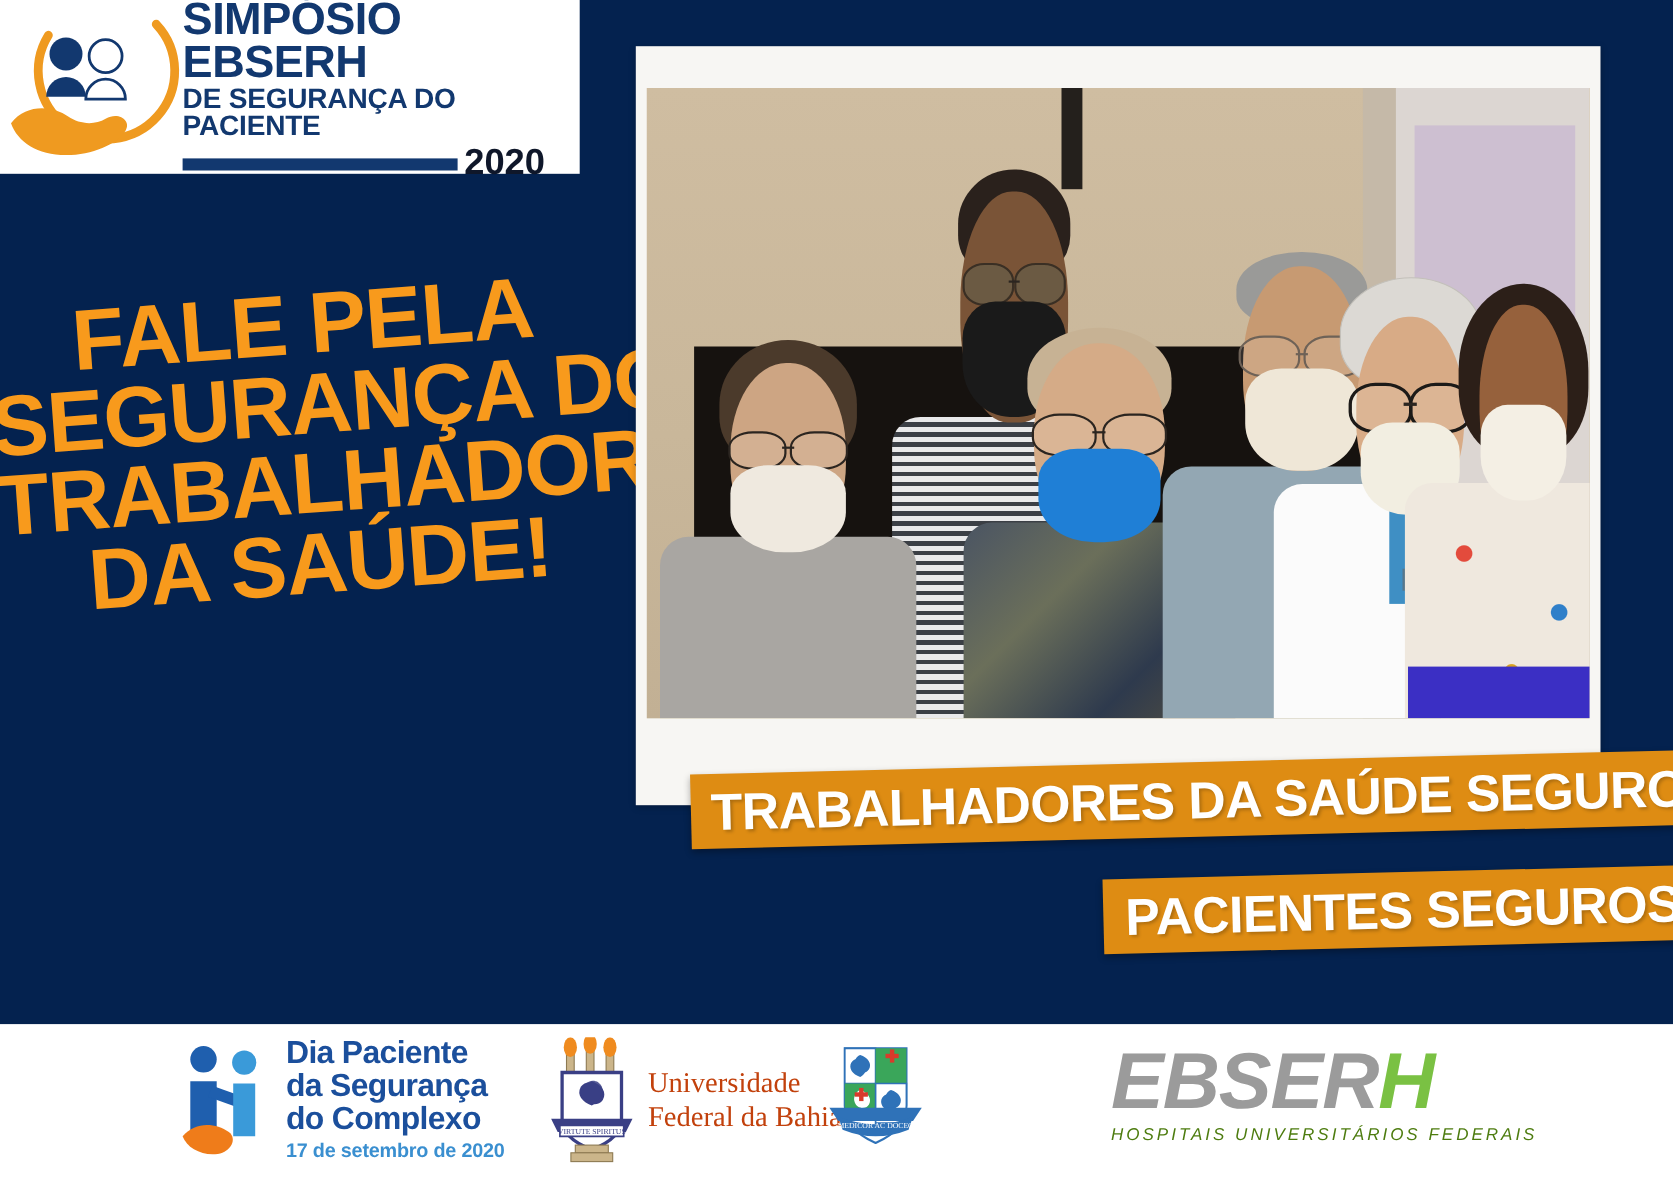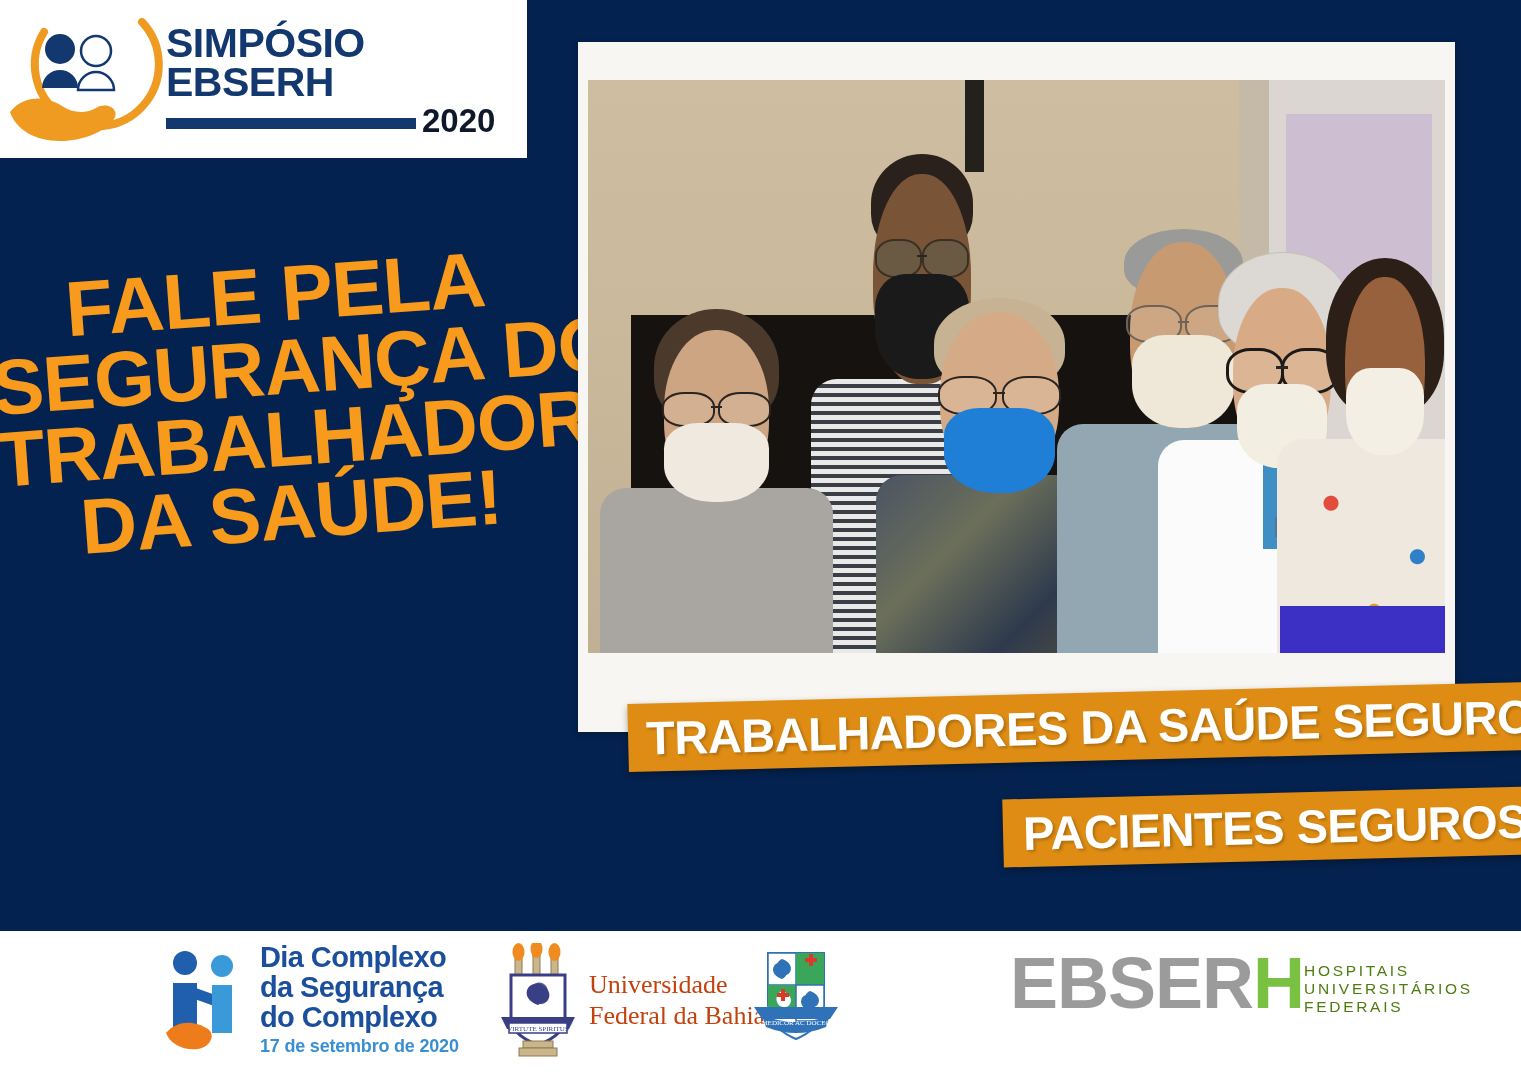--- a/index.html
+++ b/index.html
@@ -118,21 +118,21 @@
     font-size:26px;line-height:1.18;}
 
   
   .hupes{left:750px;top:14px;}
   .hupes-crest{position:relative;width:92px;height:110px;flex:0 0 auto;}
   .hupes-txt{margin-left:10px;color:#2f72b8;font-family:"Liberation Serif", serif;}
   .hupes-1{font-size:28px;line-height:1.0;}
   .hupes-2{font-size:40px;line-height:1.05;margin-top:2px;letter-spacing:0.5px;}
 
   
-  .ebserh{left:1010px;top:22px;flex-direction:row;align-items:flex-start;}
+  .ebserh{left:1010px;top:22px;flex-direction:column;align-items:flex-start;font-style:italic;}
   .eb-word{font-size:72px;font-weight:bold;color:#9b9b9b;line-height:0.85;letter-spacing:-1px;}
   .eb-word .green{color:#7ac143;}
   .eb-sub{font-size:15.5px;color:#4d7c0f;letter-spacing:2.7px;margin-top:9px;font-weight:normal;}
 </style>
 </head>
 <body>
 
 <div class="stage">
 
   <div class="logo-plate">
@@ -141,20 +141,21 @@
         <path d="M138 14 A62 62 0 1 1 40 24" fill="none" stroke="#ef9a20" stroke-width="8" stroke-linecap="round"></path>
         <circle cx="56" cy="41" r="15" fill="#12386f"></circle>
         <path d="M38 80 a18 18 0 0 1 36 0 z" fill="#12386f"></path>
         <circle cx="92" cy="43" r="15" fill="#ffffff" stroke="#12386f" stroke-width="2.5"></circle>
         <path d="M74 82 a18 18 0 0 1 36 0 z" fill="#ffffff" stroke="#12386f" stroke-width="2.5"></path>
         <path d="M6 104 c14 -18 38 -16 52 -6 c10 7 24 8 34 2 c12 -7 24 2 18 11 c-8 12 -30 22 -54 22 c-26 0 -44 -12 -50 -29 z" fill="#ef9a20"></path>
       </svg>
     </div>
     <div class="logo-text">
       <div class="logo-l1">SIMPÓSIO EBSERH</div>
+      <div class="logo-l2">DE SEGURANÇA DO PACIENTE</div>
       <div class="logo-rule-row">
         <div class="logo-rule"></div>
         <div class="logo-year">2020</div>
       </div>
     </div>
   </div>
 
   <div class="headline">
     <span class="hl-line hl-1">FALE PELA</span>
     <span class="hl-line hl-2">SEGURANÇA DOS</span>
@@ -264,21 +265,21 @@
         <svg viewBox="0 0 92 118" width="92" height="118">
           <circle cx="25" cy="22" r="12" fill="#1f5fae"></circle>
           <path d="M13 42 h24 v46 h-24 z" fill="#1f5fae"></path>
           <path d="M33 46 l28 10 l-4 10 l-28 -10 z" fill="#1f5fae"></path>
           <circle cx="62" cy="25" r="11" fill="#3a9ad9"></circle>
           <path d="M52 44 h20 v48 h-20 z" fill="#3a9ad9"></path>
           <path d="M6 92 c12 -14 30 -12 42 -4 c8 6 2 18 -10 20 c-14 2 -28 -5 -32 -16 z" fill="#ef7c1a"></path>
         </svg>
       </div>
       <div class="dm-txt">
-        <div class="dm-l">Dia Complexo</div>
+        <div class="dm-l">Dia Paciente</div>
         <div class="dm-l">da Segurança</div>
         <div class="dm-l">do Complexo</div>
         <div class="dm-date">17 de setembro de 2020</div>
       </div>
     </div>
 
     <div class="f-logo ufba">
       <div class="ufba-crest">
         <svg viewBox="0 0 86 115" width="86" height="115">
           <g fill="#cbb58a" stroke="#8d7a52" stroke-width="1">

